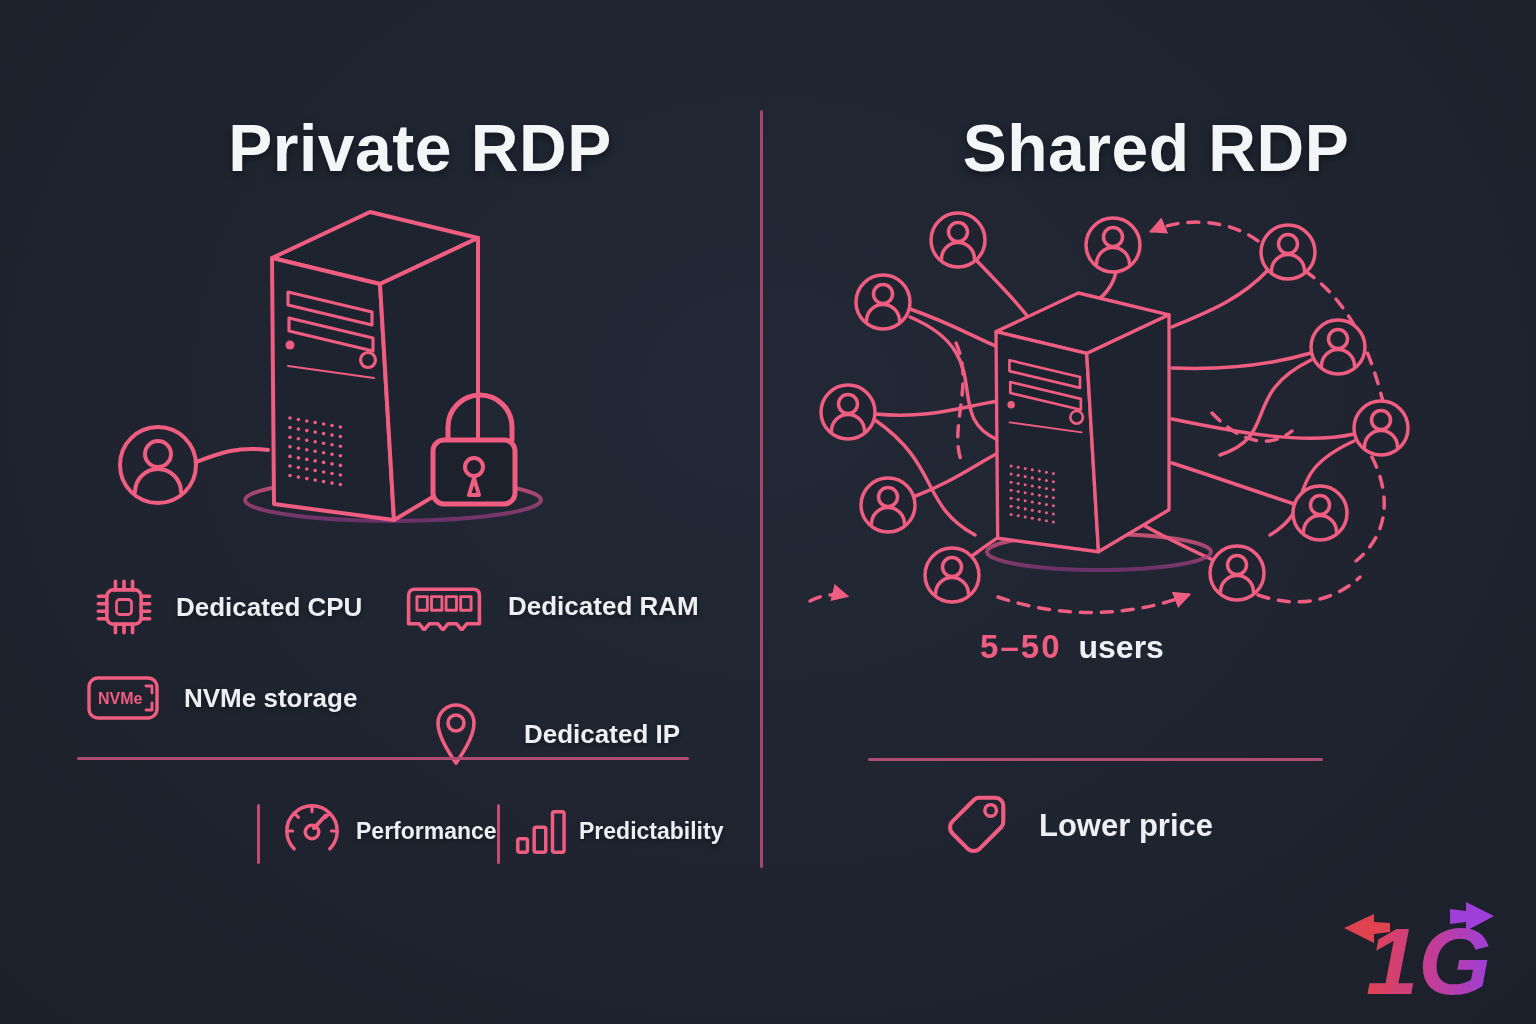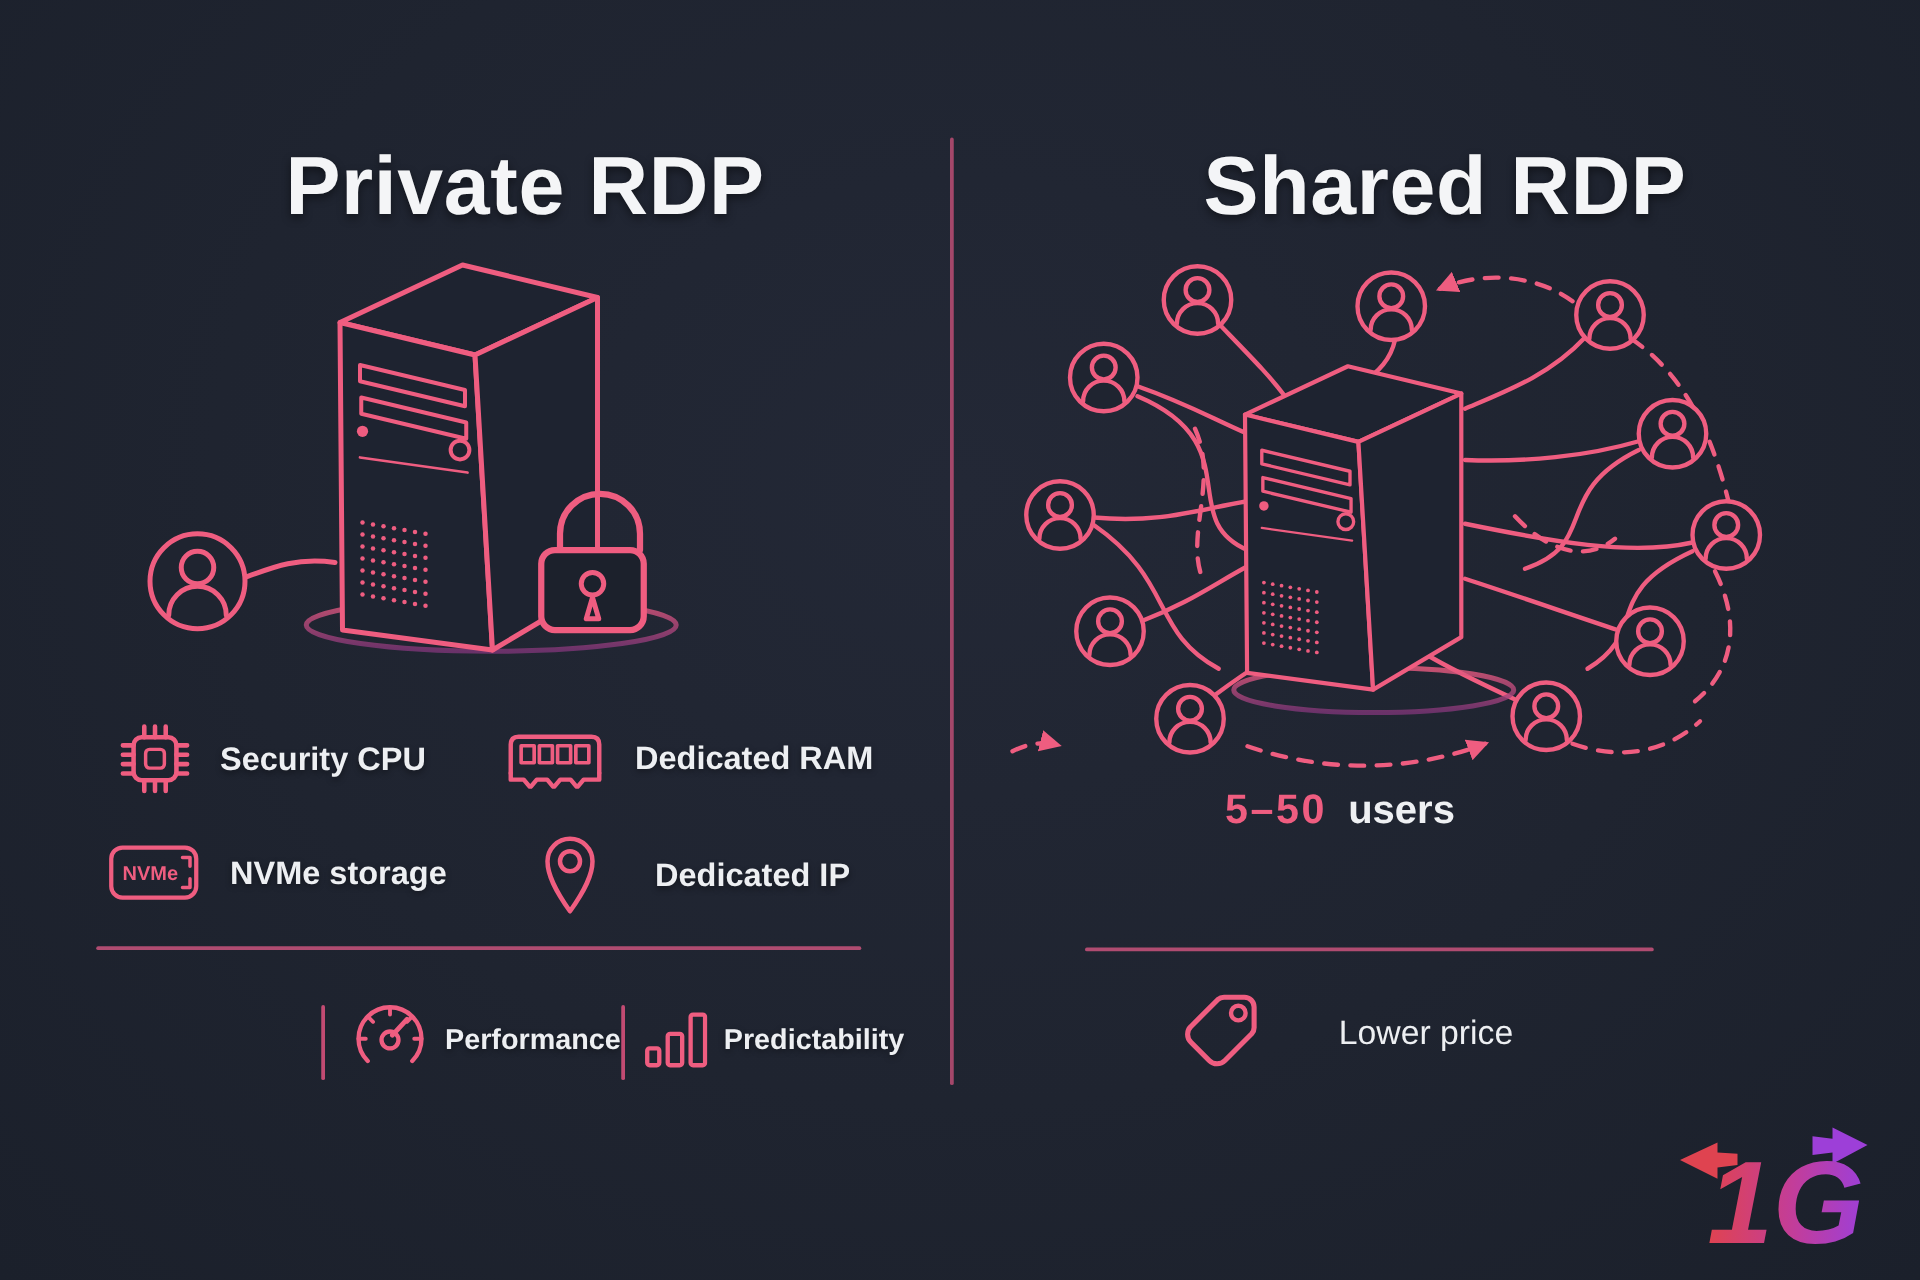--- a/index.html
+++ b/index.html
@@ -17,21 +17,21 @@
   .qual{position:absolute;display:flex;align-items:center;gap:13px;height:66px;}
   .qual-label{font-size:23px;font-weight:600;color:#edeff2;text-shadow:0 2px 5px rgba(0,0,0,.4);}
   .qual-sep{position:absolute;width:2.5px;height:60px;background:#d4507a;border-radius:2px;opacity:.9;}
   .users-line{position:absolute;left:762px;top:628px;width:620px;display:flex;
               justify-content:center;align-items:baseline;}
   .users-range{font-size:33px;font-weight:700;color:#ef5d80;letter-spacing:2px;}
   .users-word{font-size:32px;font-weight:600;color:#eef0f3;margin-left:17px;}
   .subtitle{position:absolute;left:762px;top:690px;width:620px;text-align:center;
             font-size:29px;font-weight:500;color:#e9ebef;text-shadow:0 2px 5px rgba(0,0,0,.4);}
   .benefit{position:absolute;left:945px;top:792px;display:flex;align-items:center;gap:26px;}
-  .benefit-label{font-size:27px;font-weight:400;color:#edeff2;line-height:68px;margin-left:32px;}
+  .benefit-label{font-size:31px;font-weight:700;color:#edeff2;line-height:68px;}
   svg{display:block;}
 </style>
 </head>
 <body>
 
 <div class="page">
 
   <div class="abs v-divider" style="left:760px;top:110px;height:758px;"></div>
 
   <div class="abs panel-title" style="left:0;top:110px;width:760px;margin-left:40px;">Private RDP</div>
@@ -125,21 +125,21 @@
     <div class="ic" style="width:64px;">
       <svg width="60" height="60" viewBox="0 0 56 56">
         <g stroke="#ef5d80" stroke-width="3.4" fill="none" stroke-linecap="round" stroke-linejoin="round">
           <rect x="12" y="12" width="32" height="32" rx="6"></rect>
           <rect x="21" y="21" width="14" height="14" rx="3" stroke-width="2.6"></rect>
           <path d="M20,12 V4 M28,12 V4 M36,12 V4 M20,52 V44 M28,52 V44 M36,52 V44
                    M12,18 H4 M12,25 H4 M12,32 H4 M12,39 H4 M52,18 H44 M52,25 H44 M52,32 H44 M52,39 H44"></path>
         </g>
       </svg>
     </div>
-    <span class="feat-label">Security CPU</span>
+    <span class="feat-label">Dedicated CPU</span>
   </div>
 
   <div class="feat" style="left:400px;top:581px;">
     <div class="ic" style="width:88px;">
       <svg width="88" height="50" viewBox="0 0 84 48">
         <g stroke="#ef5d80" stroke-width="3.4" fill="none" stroke-linecap="round" stroke-linejoin="round">
           <path d="M8,36 V14 q0,-6 6,-6 h56 q6,0 6,6 v22"></path>
           <path d="M8,36 v5 h10 l5,6 5,-6 h8 l5,6 5,-6 h8 l5,6 5,-6 h12 v-5"></path>
           <rect x="16" y="15" width="10" height="13" stroke-width="2.8"></rect>
           <rect x="30" y="15" width="10" height="13" stroke-width="2.8"></rect>
@@ -157,21 +157,21 @@
         <g stroke="#ef5d80" stroke-width="3.4" fill="none" stroke-linecap="round" stroke-linejoin="round">
           <rect x="3" y="4" width="68" height="40" rx="9"></rect>
           <path d="M60,12 h6 v7 M66,29 v7 h-6" stroke-width="2.8"></path>
         </g>
         <text x="12" y="30" font-size="16" font-weight="bold" fill="#ef5d80" font-family="Liberation Sans, sans-serif">NVMe</text>
       </svg>
     </div>
     <span class="feat-label">NVMe storage</span>
   </div>
 
-  <div class="feat" style="left:424px;top:666px;gap:36px;">
+  <div class="feat" style="left:424px;top:700px;gap:36px;">
     <div class="ic" style="width:64px;">
       <svg width="44" height="68" viewBox="0 0 44 66">
         <g stroke="#ef5d80" stroke-width="3.6" fill="none" stroke-linecap="round" stroke-linejoin="round">
           <path d="M22,62 C10,45 4,33 4,22 a18,18 0 0 1 36,0 c0,11 -6,23 -18,40 z"></path>
           <circle cx="22" cy="22" r="8"></circle>
         </g>
       </svg>
     </div>
     <span class="feat-label">Dedicated IP</span>
   </div>

